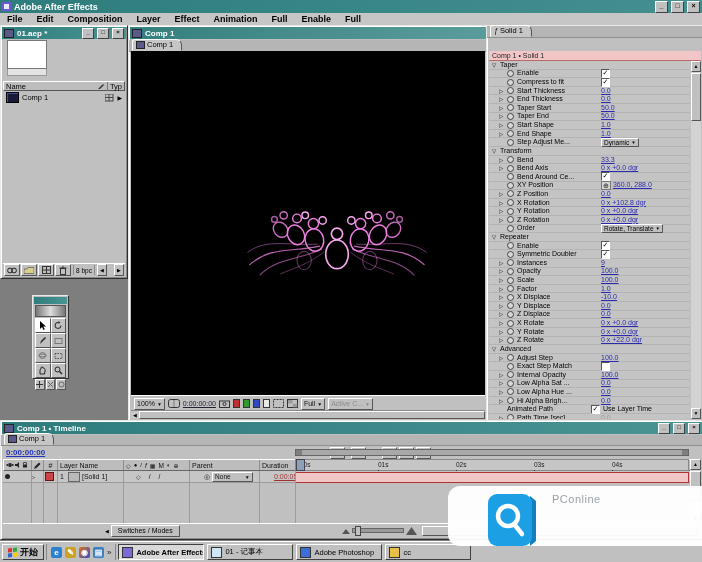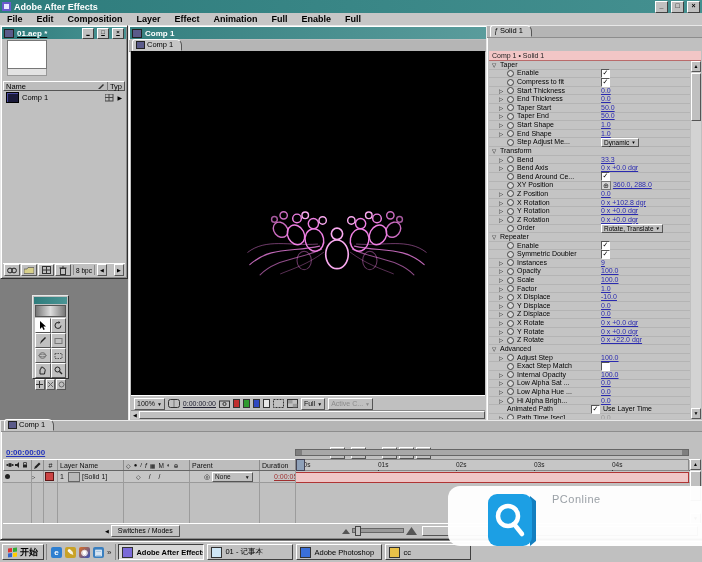--- a/index.html
+++ b/index.html
@@ -22,21 +22,21 @@
   .wtitle{height:12px;background:linear-gradient(90deg,#2e7c7c,#4a9494);color:#fff;font-size:8px;font-weight:bold;
     display:flex;align-items:center;gap:3px;padding:0 2px;margin:1px;}
   .wbtn{width:10px;height:9px;background:#c0c0c0;border:1px solid;border-color:#fff #404040 #404040 #fff;
     font-size:6px;line-height:7px;text-align:center;color:#000;}
   .tabrow{height:11px;display:flex;align-items:flex-end;padding-left:3px;background:#b5b5b5;border-bottom:1px solid #8d8d8d;}
   .tab{background:#c6c6c6;border:1px solid;border-color:#fff #555 transparent #fff;border-radius:3px 6px 0 0;
     font-size:7.5px;padding:0 8px 1px 3px;display:flex;align-items:center;gap:2px;}
   .mini-ic{display:inline-block;width:8px;height:7px;background:#5a5a8a;border:1px solid #222;}
 
   
-  #project{left:0;top:25px;width:126px;height:252px;text-decoration:underline;}
+  #project{left:0;top:25px;width:126px;height:252px;}
   #proj-thumb{position:absolute;left:6px;top:14px;width:38px;height:27px;background:#fff;border:1px solid #777;}
   #proj-thumb2{position:absolute;left:6px;top:43px;width:38px;height:6px;background:#e3e3e3;border:1px solid #999;border-top:none;}
   .proj-head{position:absolute;left:2px;right:2px;top:55px;height:10px;background:#bdbdbd;border:1px solid;border-color:#fff #555 #555 #fff;
     font-size:7.5px;display:flex;align-items:center;padding:0 2px;gap:2px;box-sizing:border-box;}
   .proj-row{position:absolute;left:2px;right:2px;top:66px;height:11px;font-size:7.5px;display:flex;align-items:center;gap:3px;padding:0 3px;}
   .comp-ic{width:11px;height:9px;background:#1a1a3a;border:1px solid #000;box-shadow:inset 1px 1px 0 #4a4aa0;}
   .proj-foot{position:absolute;left:2px;right:2px;bottom:2px;height:12px;background:#c0c0c0;border-top:1px solid #fff;
     display:flex;align-items:center;gap:1px;font-size:6.5px;padding:0 1px;}
   .pf-btn{width:14px;height:10px;background:#c0c0c0;border:1px solid;border-color:#fff #555 #555 #fff;
     display:flex;align-items:center;justify-content:center;}
@@ -644,20 +644,28 @@
         </div>
       </div>
     <div class="vscroll">
       <div class="vs-btn">▲</div>
       <div class="vs-thumb"></div>
       <div class="vs-btn" style="position:absolute;bottom:0;left:0;right:0">▼</div>
     </div>
   </div>
 
   <div class="window" id="timeline">
+    <div class="wtitle">
+      <span class="mini-ic"></span>
+      <span>Comp 1 • Timeline</span>
+      <span class="tb-sp"></span>
+      <span class="wbtn">_</span>
+      <span class="wbtn">□</span>
+      <span class="wbtn">×</span>
+    </div>
     <div class="tabrow" style="height:10px">
       <span class="tab">
         <span class="mini-ic" style="width:7px;height:6px"></span>
         <span>Comp 1</span>
       </span>
     </div>
     <div class="tl-ctl">
       <span class="tl-tc">0:00:00:00</span>
       <span style="flex:1"></span>
       <span class="tl-icbtn" style="margin-right:4px">⧉</span>

